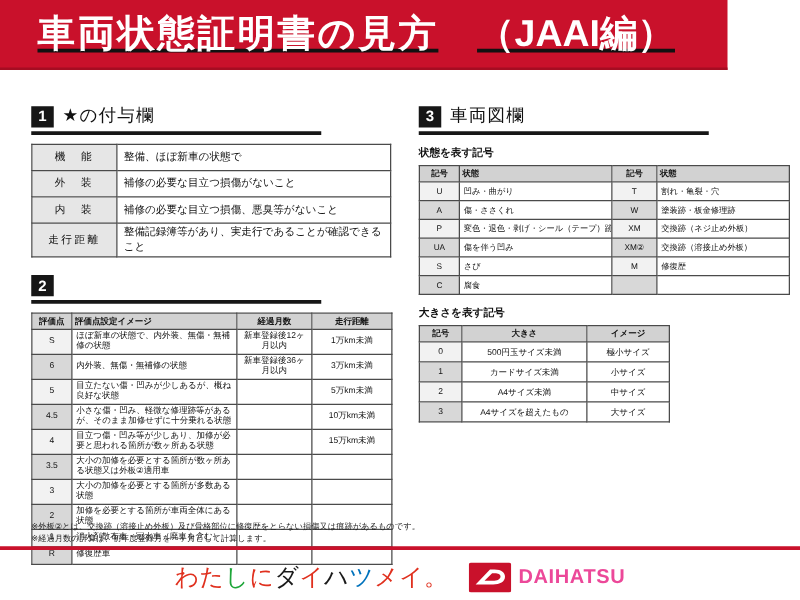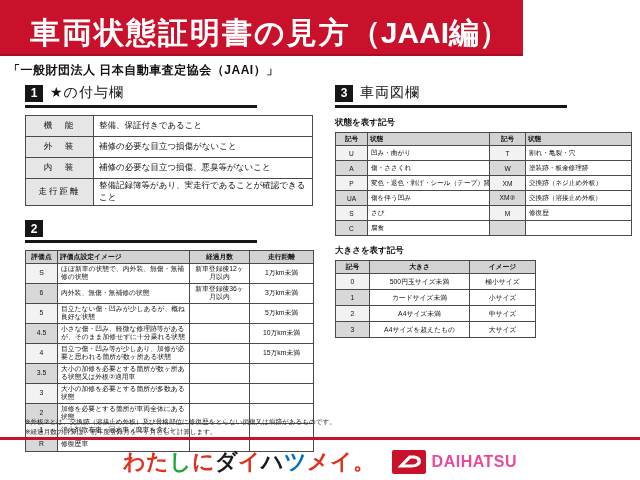--- a/index.html
+++ b/index.html
@@ -2,23 +2,24 @@
 <html lang="ja"><head>
 <meta charset="utf-8">
 <style>
   html,body{margin:0;padding:0;background:#888;}
   .page{
     position:relative;width:640px;height:480px;background:#fff;overflow:hidden;
     font-family:"Liberation Sans","DejaVu Sans",sans-serif;color:#111;
   }
   
   .banner{
-    position:absolute;top:0;left:0;width:523px;height:56px;background:#c9112b;
-    display:flex;align-items:flex-end;box-sizing:border-box;padding:0 42px 0 30px;
+    position:absolute;top:0;left:0;width:582px;height:56px;background:#c9112b;
+    display:flex;align-items:center;box-sizing:border-box;padding:0 42px 0 30px;
     border-bottom:2px solid #a50d22;
+    text-decoration:underline;
   }
   .banner .title{color:#fff;font-size:30px;font-weight:bold;letter-spacing:2px;white-space:nowrap;}
   .banner .edition{color:#fff;font-size:30px;font-weight:bold;margin-left:auto;white-space:nowrap;}
   .subtitle{position:absolute;top:62px;left:8px;font-size:12px;font-weight:bold;letter-spacing:0.5px;}
   
   .col-left{position:absolute;left:25px;top:84px;width:288px;}
   .col-right{position:absolute;left:335px;top:84px;width:296px;}
   
   .sec-head{display:flex;align-items:center;gap:7px;border-bottom:3px solid #161616;
     padding-bottom:3px;margin-bottom:7px;}
@@ -63,47 +64,46 @@
   .t4 th:nth-child(1),.t4 td:nth-child(1){width:34px;}
   .t4 th:nth-child(2),.t4 td:nth-child(2){width:100px;}
   .t4 th:nth-child(3),.t4 td:nth-child(3){width:66px;}
   .t4 tbody tr:nth-child(odd) td:first-child{background:#f2f2f2;}
   .t4 tbody tr:nth-child(even) td:first-child{background:#d8d8d8;}
   
   .footnotes{position:absolute;left:25px;top:417px;font-size:6.6px;line-height:1.55;color:#222;}
   .red-rule{position:absolute;left:0;top:437px;width:640px;height:3px;background:#c9112b;}
   .footer{position:absolute;left:0;top:447px;width:640px;height:30px;
     display:flex;align-items:center;justify-content:center;gap:16px;}
-  .slogan{font-size:22px;font-weight:bold;letter-spacing:0.5px;white-space:nowrap;}
+  .slogan{font-size:19px;font-weight:normal;letter-spacing:0.5px;white-space:nowrap;}
   .brandmark{display:flex;align-items:center;gap:6px;}
   .brand-name{font-size:16px;font-weight:bold;color:#ec4899;letter-spacing:0.5px;}
 </style>
 </head>
 <body>
 
 <div class="page">
 
   <div class="banner">
     <span class="title">車両状態証明書の見方</span>
     <span class="edition">（JAAI編）</span>
   </div>
 
-  <div class="subtitle">「一般財団法人 日本自動車査定協会（JAAI）」</div>
 
   <div class="col-left">
 
     <div class="sec-head w1">
       <span class="num-box">1</span>
       <span class="sec-title">★の付与欄</span>
     </div>
     <table class="t1">
       <tbody>
           <tr>
             <td>機　能</td>
-            <td>整備、保証付きであること</td>
+            <td>整備、ほぼ新車の状態で</td>
           </tr>
           <tr>
             <td>外　装</td>
             <td>補修の必要な目立つ損傷がないこと</td>
           </tr>
           <tr>
             <td>内　装</td>
             <td>補修の必要な目立つ損傷、悪臭等がないこと</td>
           </tr>
           <tr>

